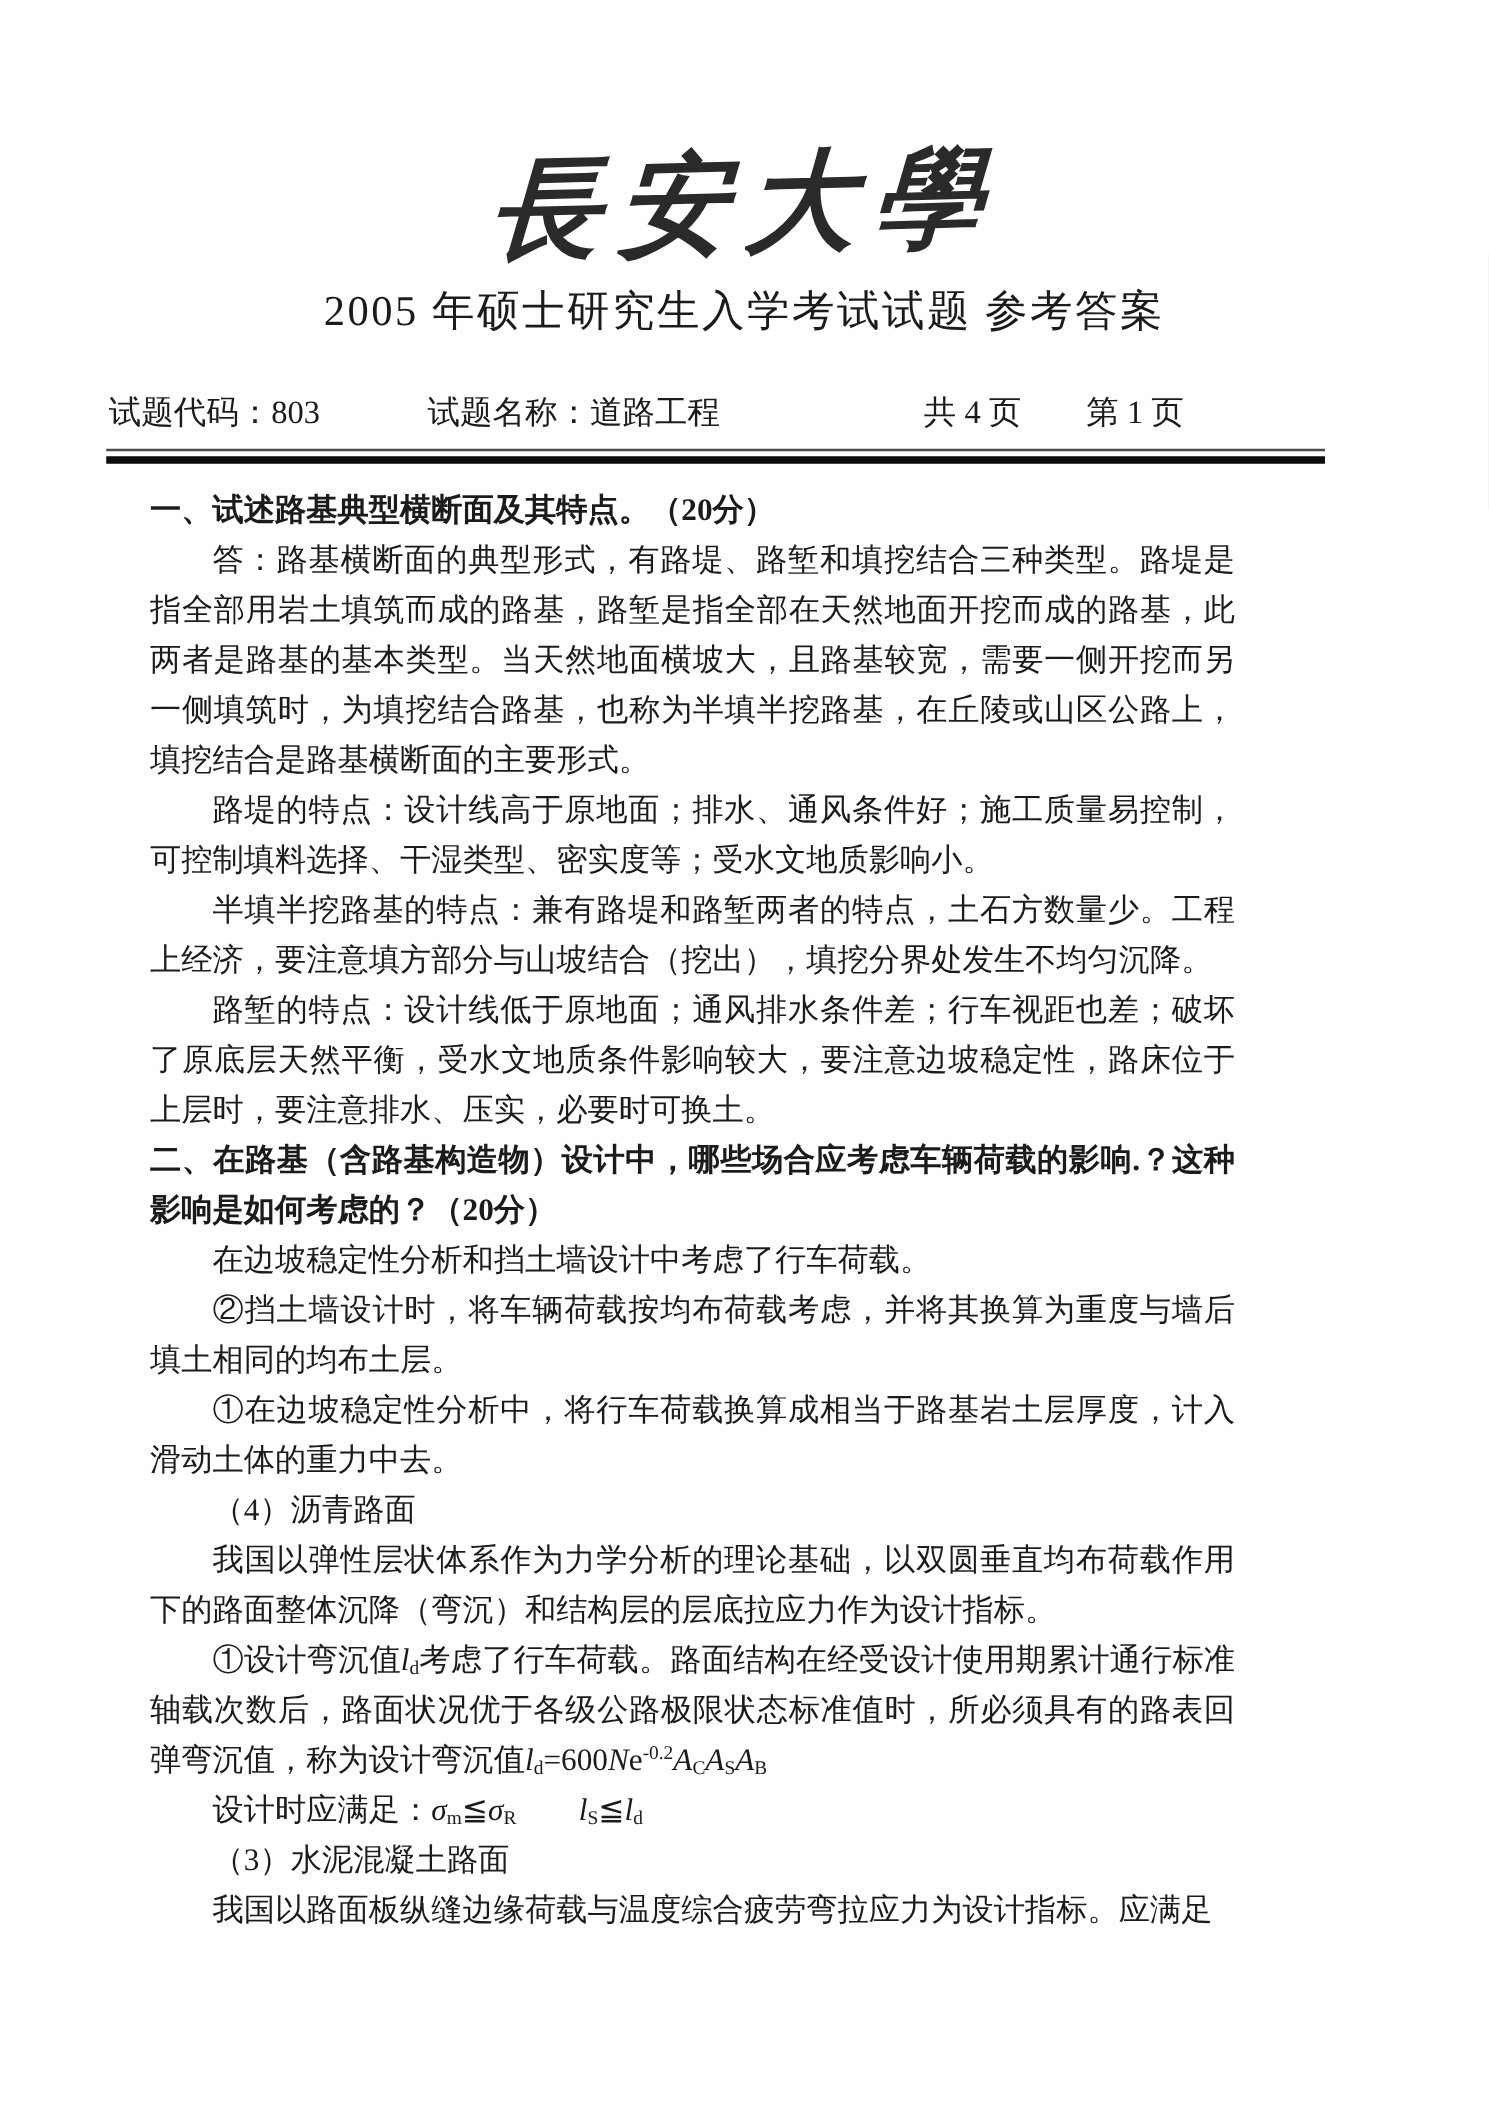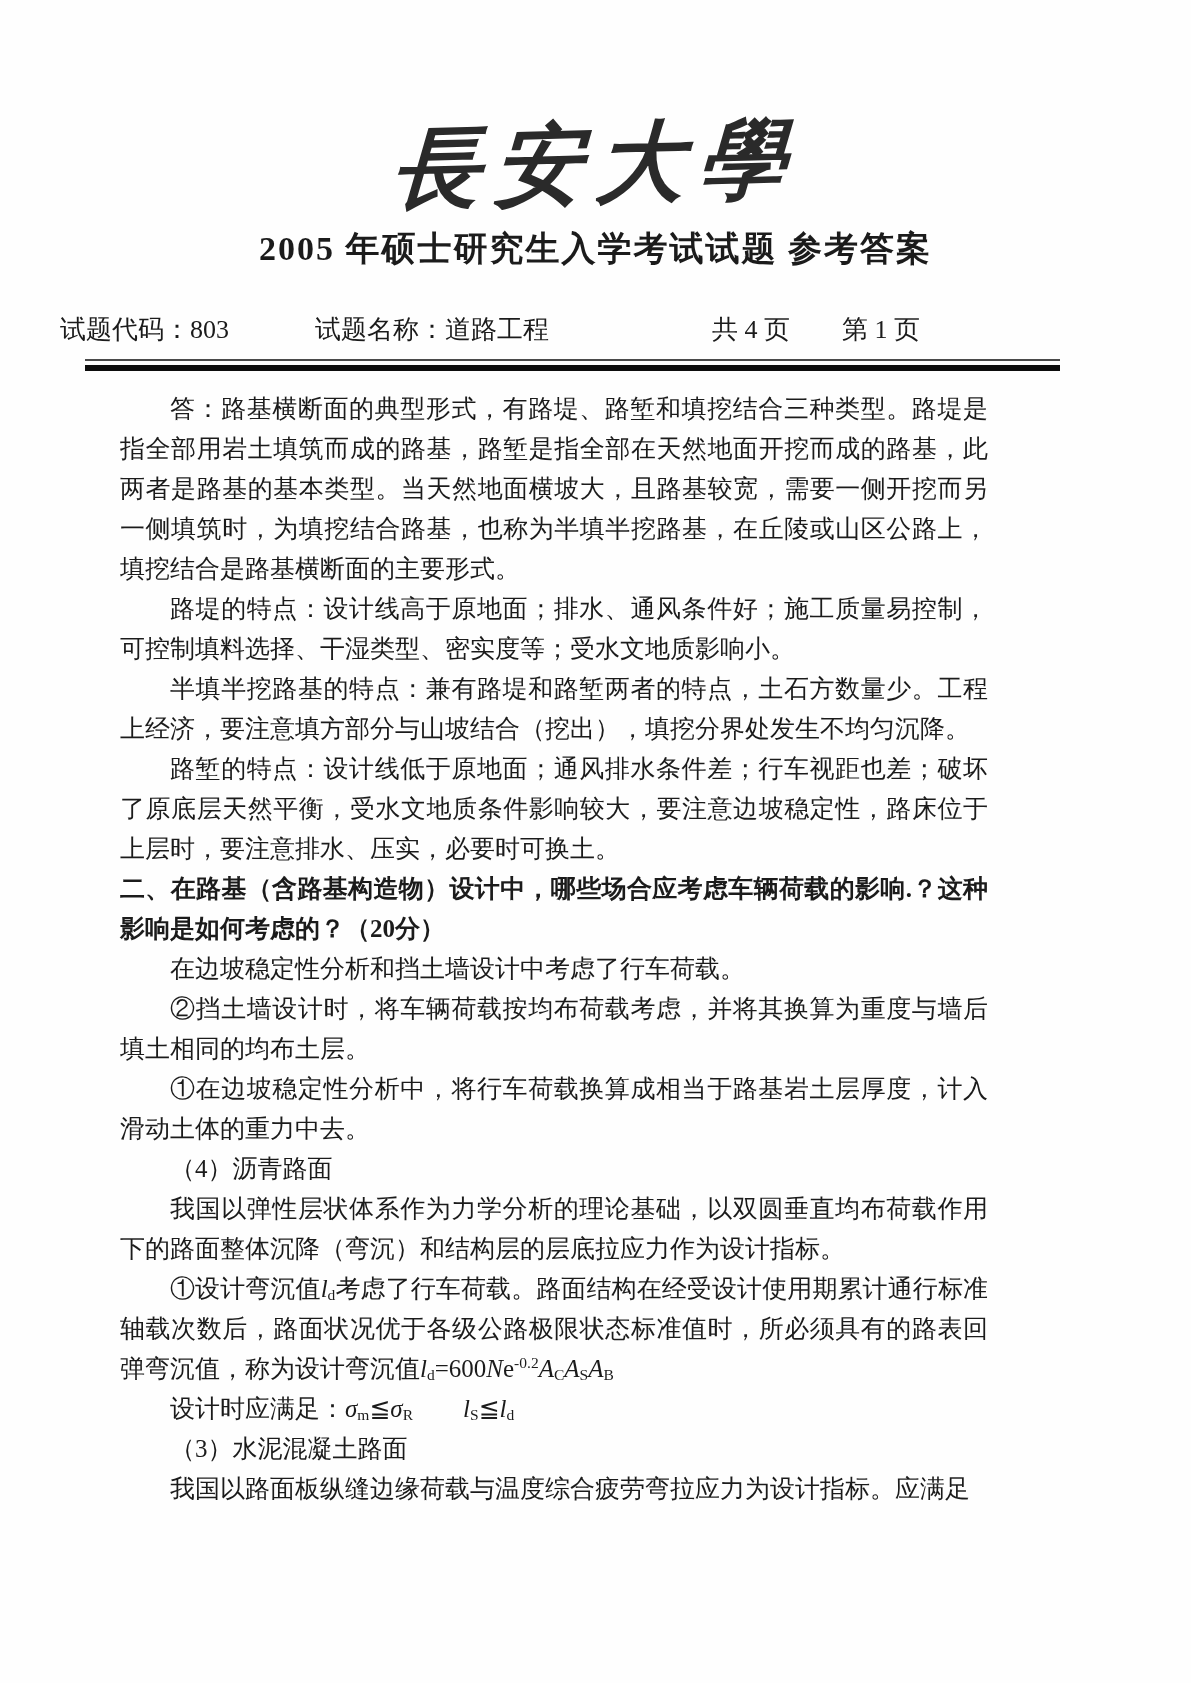--- a/index.html
+++ b/index.html
@@ -8,23 +8,23 @@
     position:relative;overflow:hidden;color:#1b1b1b;
     font-family:"Liberation Serif","DejaVu Serif",serif;
   }
   .logo-wrap{padding-top:110px;text-align:center;}
   .logo{
     display:inline-block;font-size:88px;font-weight:bold;font-style:italic;
     letter-spacing:14px;transform:rotate(-1.5deg) skewX(-4deg);
     color:#2a2a2a;line-height:1.25;
   }
   .title-row{text-align:center;margin-top:6px;}
-  .page-title{font-size:34px;font-weight:bold;letter-spacing:2px;}
+  .page-title{font-size:34px;font-weight:normal;letter-spacing:2px;}
   .meta-row{
-    margin:40px 0 0 0;padding:0 0 0 60px;width:860px;
+    margin:40px 0 0 0;padding:0 0 0 87px;width:860px;
     display:flex;align-items:baseline;font-size:26px;
   }
   .meta-group{white-space:nowrap;}
   .meta-name{margin-left:86px;}
   .meta-pages{margin-left:auto;display:flex;gap:52px;white-space:nowrap;}
   .rules{margin:12px 0 0 85px;width:975px;}
   .rule-thin{height:2px;background:#4a4a4a;}
   .rule-thick{height:6px;background:#0d0d0d;margin-top:4px;}
   .doc-body{
     margin:18px 0 0 120px;width:868px;
@@ -58,20 +58,21 @@
       <span>第 1 页</span>
     </span>
   </div>
 
   <div class="rules">
     <div class="rule-thin"></div>
     <div class="rule-thick"></div>
   </div>
 
   <div class="doc-body">
+      <p class="para heading"><span>一、试述路基典型横断面及其特点。（20分）</span></p>
       <p class="para body-text"><span>答：路基横断面的典型形式，有路堤、路堑和填挖结合三种类型。路堤是指全部用岩土填筑而成的路基，路堑是指全部在天然地面开挖而成的路基，此两者是路基的基本类型。当天然地面横坡大，且路基较宽，需要一侧开挖而另一侧填筑时，为填挖结合路基，也称为半填半挖路基，在丘陵或山区公路上，填挖结合是路基横断面的主要形式。</span></p>
       <p class="para body-text"><span>路堤的特点：设计线高于原地面；排水、通风条件好；施工质量易控制，可控制填料选择、干湿类型、密实度等；受水文地质影响小。</span></p>
       <p class="para body-text"><span>半填半挖路基的特点：兼有路堤和路堑两者的特点，土石方数量少。工程上经济，要注意填方部分与山坡结合（挖出），填挖分界处发生不均匀沉降。</span></p>
       <p class="para body-text"><span>路堑的特点：设计线低于原地面；通风排水条件差；行车视距也差；破坏了原底层天然平衡，受水文地质条件影响较大，要注意边坡稳定性，路床位于上层时，要注意排水、压实，必要时可换土。</span></p>
       <p class="para heading"><span>二、在路基（含路基构造物）设计中，哪些场合应考虑车辆荷载的影响.？这种影响是如何考虑的？（20分）</span></p>
       <p class="para body-text"><span>在边坡稳定性分析和挡土墙设计中考虑了行车荷载。</span></p>
       <p class="para body-text"><span>②挡土墙设计时，将车辆荷载按均布荷载考虑，并将其换算为重度与墙后填土相同的均布土层。</span></p>
       <p class="para body-text"><span>①在边坡稳定性分析中，将行车荷载换算成相当于路基岩土层厚度，计入滑动土体的重力中去。</span></p>
       <p class="para body-text"><span>（4）沥青路面</span></p>
       <p class="para body-text"><span>我国以弹性层状体系作为力学分析的理论基础，以双圆垂直均布荷载作用下的路面整体沉降（弯沉）和结构层的层底拉应力作为设计指标。</span></p>

